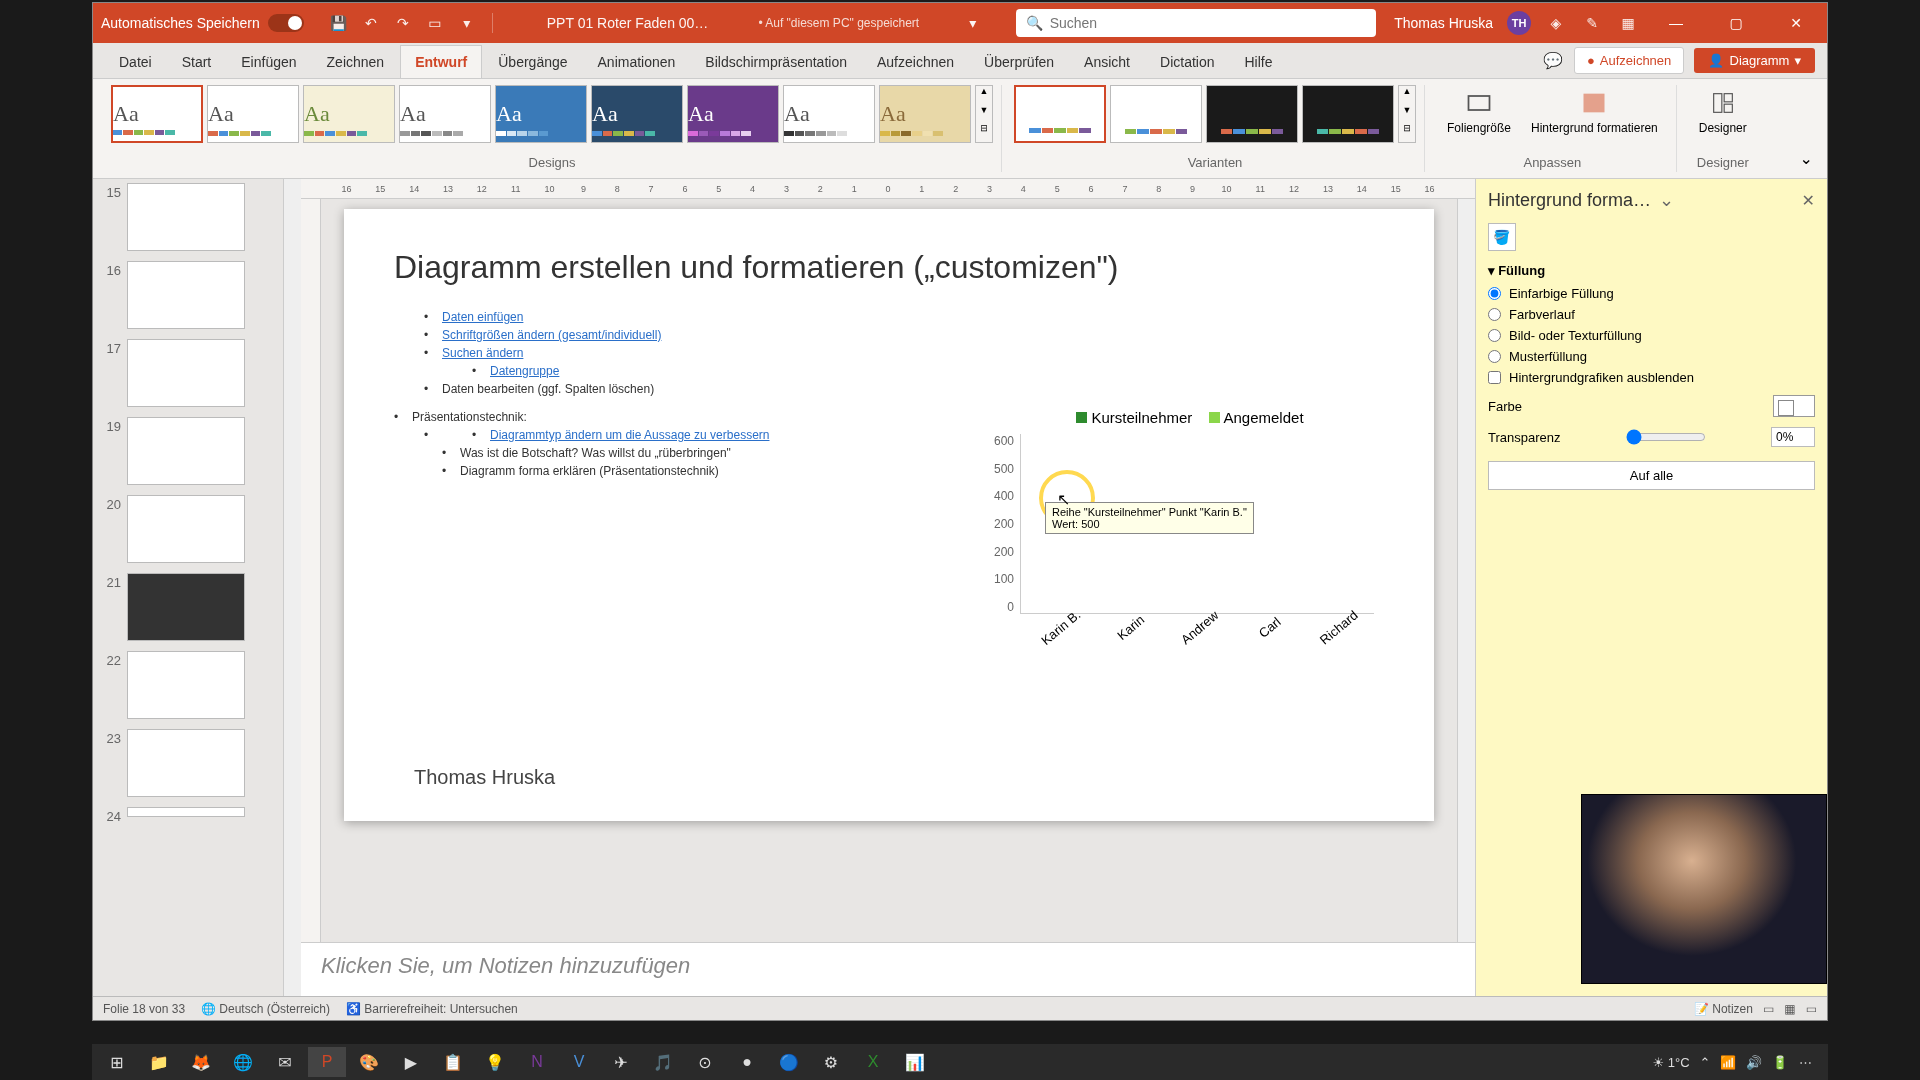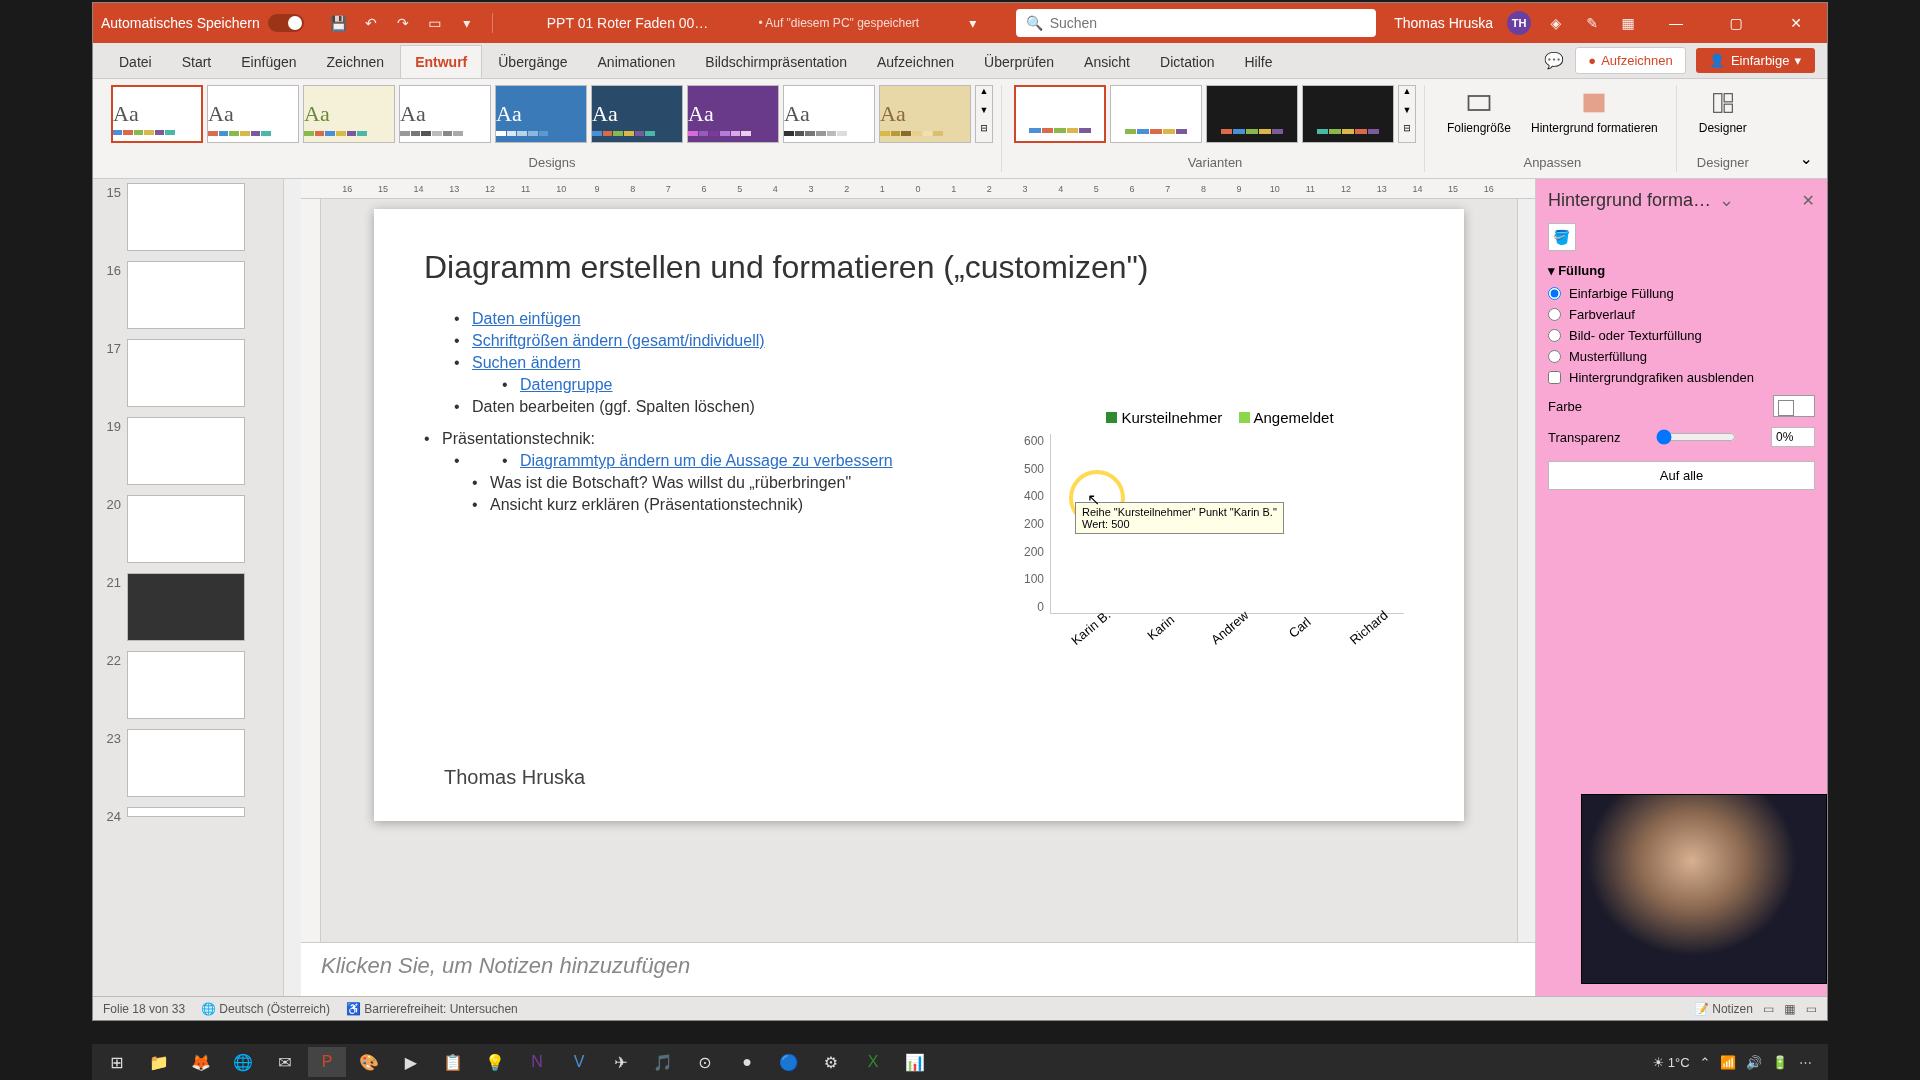--- a/index.html
+++ b/index.html
@@ -47,41 +47,41 @@
 .thumb{width:118px;height:68px;background:#fff;border:1px solid #bbb;cursor:pointer;position:relative}
 .thumb.sel{border:2px solid #d04727}
 .slide-area{flex:1;position:relative;display:flex;flex-direction:column}
 .ruler-h{height:20px;background:#f5f3f1;border-bottom:1px solid #ccc;font-size:9px;color:#666;display:flex;align-items:center;justify-content:center;gap:3px;padding:0 30px}
 .ruler-h span{flex:1;text-align:center}
 .ruler-v{width:20px;background:#f5f3f1;border-right:1px solid #ccc}
 .canvas-row{flex:1;display:flex;overflow:hidden}
 .canvas{flex:1;background:#e8e6e4;display:flex;align-items:flex-start;justify-content:center;padding:10px;overflow:auto}
 .slide{width:1090px;height:612px;background:#fff;box-shadow:0 2px 10px rgba(0,0,0,.3);padding:40px 50px;position:relative}
 .slide h1{font-size:32px;font-weight:400;color:#333;margin-bottom:24px}
-.slide ul{list-style:none;font-size:16px;color:#333}
+.slide ul{list-style:none;font-size:12px;color:#333}
 .slide ul li{margin:4px 0;padding-left:18px;position:relative}
 .slide ul li::before{content:"•";position:absolute;left:0;color:#333}
 .slide ul ul li::before{color:#333}
 .slide a{color:#2a6fc9;text-decoration:underline}
 .slide .author{position:absolute;bottom:32px;left:70px;font-size:20px;color:#444}
 .chart{position:absolute;right:60px;top:200px;width:380px;height:260px}
 .chart-legend{text-align:center;font-size:15px;margin-bottom:8px}
 .chart-legend .sq{display:inline-block;width:11px;height:11px;margin:0 4px 0 12px}
 .chart-body{display:flex;height:180px}
 .chart-y{display:flex;flex-direction:column;justify-content:space-between;font-size:12px;color:#666;text-align:right;padding-right:6px}
 .chart-bars{flex:1;display:flex;align-items:flex-end;gap:14px;border-left:1px solid #ccc;border-bottom:1px solid #ccc;padding:0 8px;position:relative}
 .bar-group{flex:1;display:flex;align-items:flex-end;gap:2px;justify-content:center}
 .bar{width:18px}
 .chart-x{display:flex;padding-left:32px;margin-top:6px}
 .chart-x span{flex:1;font-size:13px;text-align:center;transform:rotate(-40deg);transform-origin:center;white-space:nowrap}
 .tooltip{position:absolute;left:24px;top:68px;background:#ffffe8;border:1px solid #888;padding:3px 6px;font-size:11px;z-index:5;white-space:nowrap}
 .highlight{position:absolute;left:18px;top:36px;width:56px;height:56px;border:4px solid #ffd950;border-radius:50%;z-index:4;pointer-events:none}
 .cursor-arrow{position:absolute;left:36px;top:56px;z-index:6;font-size:16px;color:#000}
 .notes{height:54px;background:#fff;border-top:1px solid #ccc;padding:10px 20px;color:#888;font-size:22px;font-style:italic}
-.pane{width:292px;background:#f9a8d4;border-left:1px solid #ccc;padding:10px 12px;font-size:14px}
+.pane{width:352px;background:#fef9c3;border-left:1px solid #ccc;padding:10px 12px;font-size:14px}
 .pane-hdr{display:flex;align-items:center;font-size:18px;color:#333;margin-bottom:12px}
 .pane-hdr .x{margin-left:auto;cursor:pointer;font-size:16px;color:#666}
 .pane-hdr .chev{margin-left:8px;cursor:pointer;color:#666}
 .pane-icon{width:28px;height:28px;border:1px solid #bbb;display:flex;align-items:center;justify-content:center;margin-bottom:12px;cursor:pointer;background:#fff}
 .pane-section{font-size:13px}
 .pane-section .sec-title{font-weight:bold;margin-bottom:8px;cursor:pointer}
 .pane-section label{display:flex;align-items:center;gap:8px;margin:6px 0;font-size:13px;cursor:pointer}
 .pane-row{display:flex;align-items:center;justify-content:space-between;margin-top:10px;font-size:13px}
 .color-btn{width:42px;height:22px;border:1px solid #999;background:#fff;cursor:pointer;position:relative}
 .color-btn::before{content:"";position:absolute;left:4px;top:4px;width:14px;height:14px;background:#fff;border:1px solid #888}
@@ -148,21 +148,21 @@
     <div class="tab">Dictation</div>
     <div class="tab">Hilfe</div>
     <div class="tabs-right">
       <div class="tb-icon" style="color:#555">💬</div>
       <div class="btn-record">
           <span style="color:#d04727">●</span>
           <span>Aufzeichnen</span>
         </div>
       <div class="btn-share">
           <span>👤</span>
-          <span>Einfarbige</span>
+          <span>Diagramm</span>
           <span>▾</span>
         </div>
     </div>
   </div>
 
   <div class="ribbon">
     <div class="rib-group" style="flex:0 0 auto">
       <div class="designs">
         <div class="design-thumb sel">
             <span class="aa">Aa</span>
@@ -439,21 +439,21 @@
                 </ul>
               </li>
               <li style="margin-left:30px">Daten bearbeiten (ggf. Spalten löschen)</li>
             </ul>
             <ul style="margin-top:14px">
               <li>Präsentationstechnik:</li>
               <li style="margin-left:30px;list-style:none">
                 <ul>
                   <li style="margin-left:30px"><a>Diagrammtyp ändern um die Aussage zu verbessern</a></li>
                   <li>Was ist die Botschaft? Was willst du „rüberbringen"</li>
-                  <li>Ansicht kurz erklären (Präsentationstechnik)</li>
+                  <li>Diagramm forma erklären (Präsentationstechnik)</li>
                 </ul>
               </li>
             </ul>
             <div class="author">Thomas Hruska</div>
 
             <div class="chart">
               <div class="chart-legend">
                 <span class="sq" style="background:#2e8b2e"></span><span>Kursteilnehmer</span>
                 <span class="sq" style="background:#8bd64a"></span><span>Angemeldet</span>
               </div>

